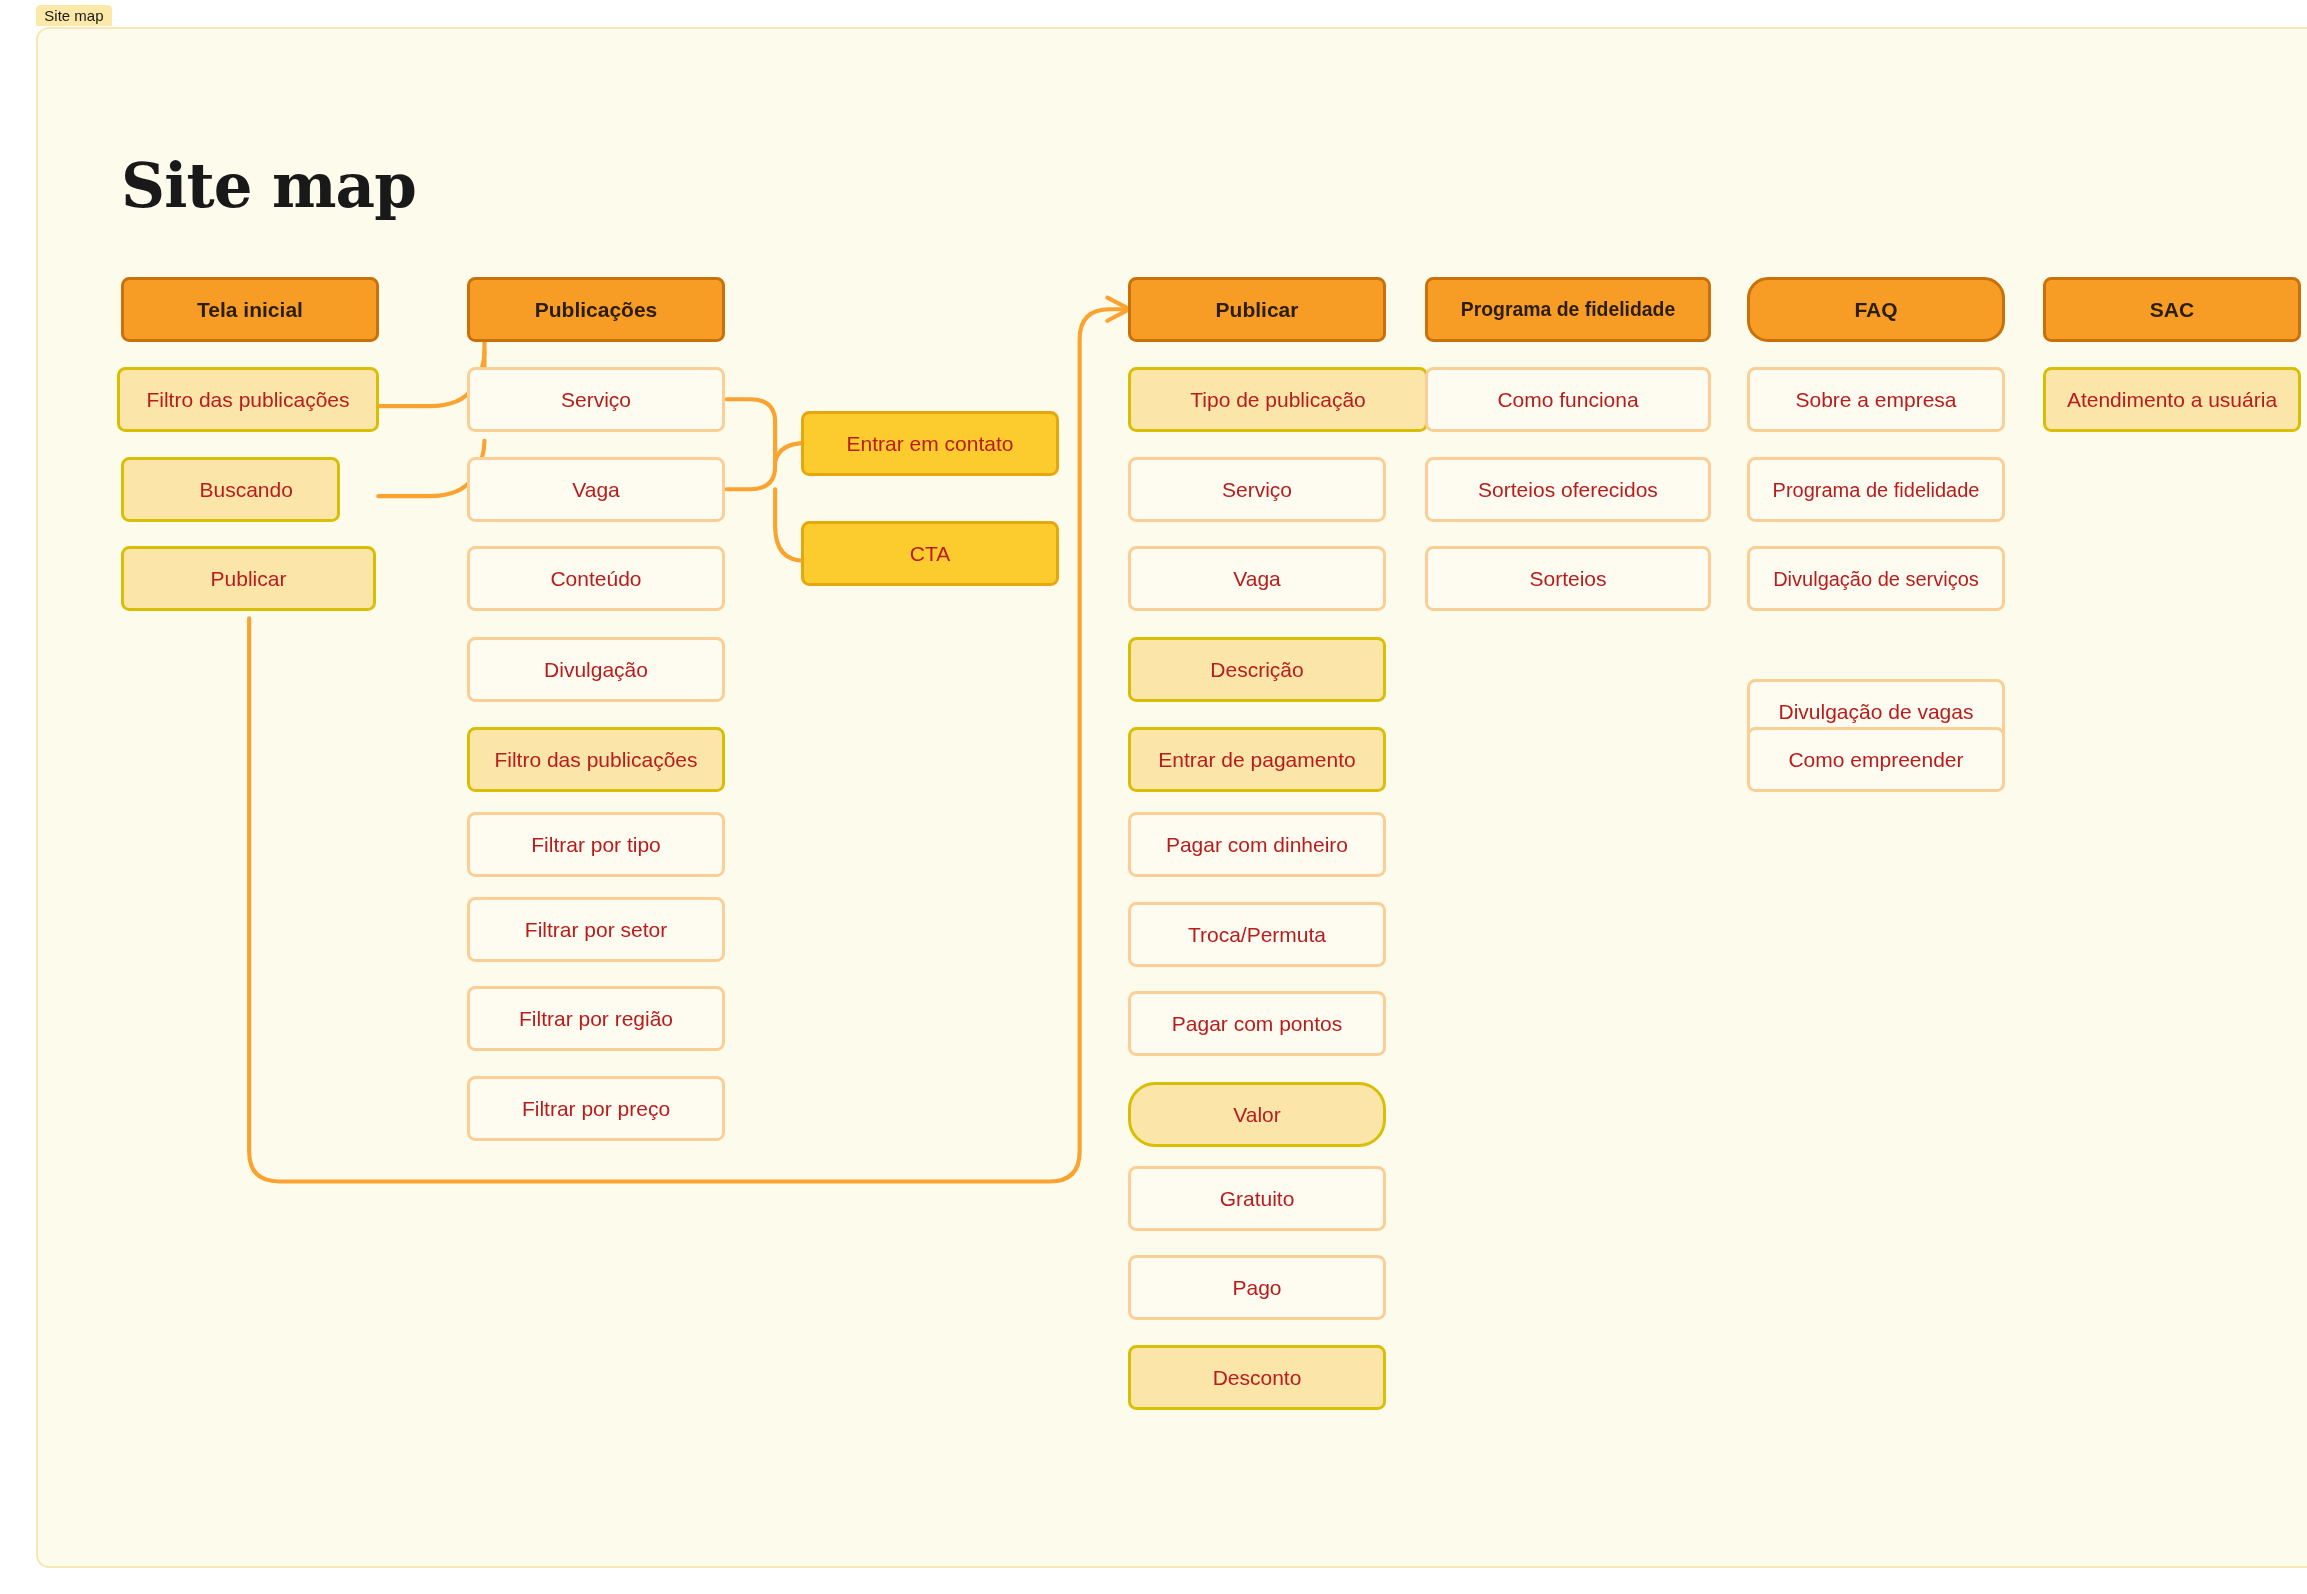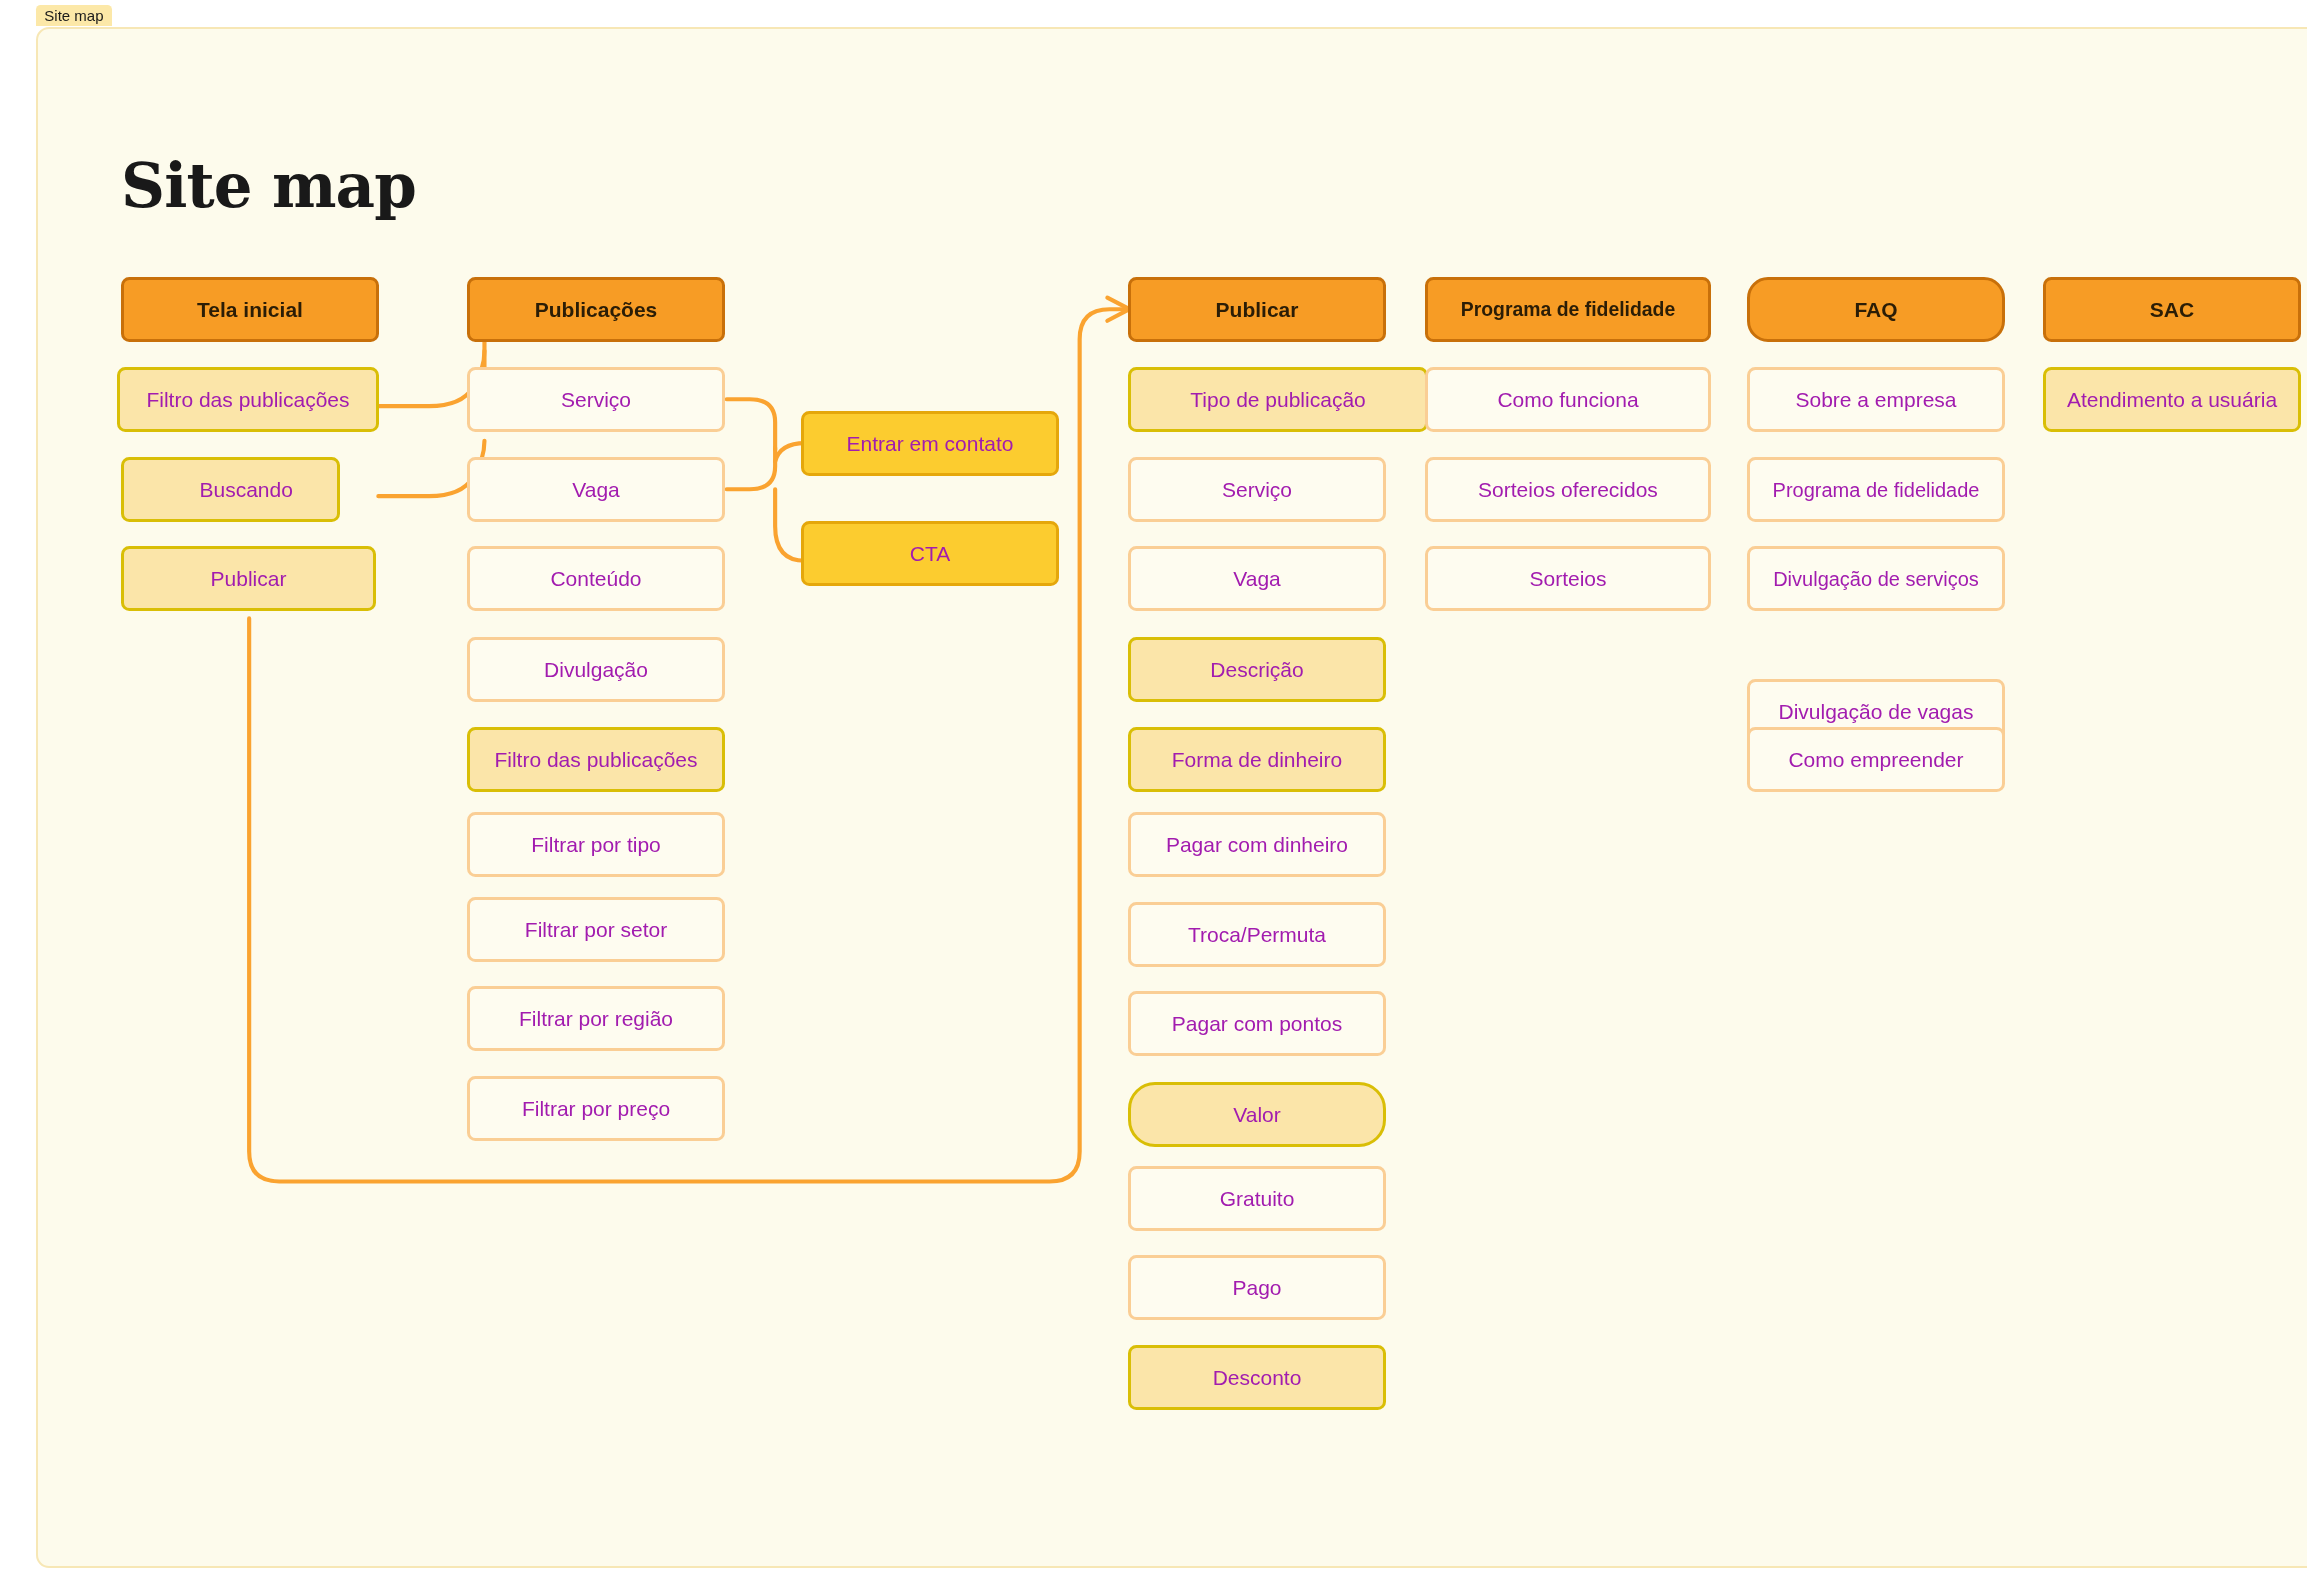--- a/index.html
+++ b/index.html
@@ -62,21 +62,21 @@
   
   .node {
     position: absolute;
     box-sizing: border-box;
     display: flex;
     align-items: center;
     justify-content: center;
     text-align: center;
     border-radius: 8.3px;
     font-size: 21px;
-    color: #a21caf;
+    color: #b91c1c;
     padding: 0 4.6px;
     line-height: 1.1;
     white-space: nowrap;
   }
   .node.head {
     background: #F79C25;
     border: 3.7px solid #C8700A;
     font-weight: 700;
     color: #2b1d06;
   }
@@ -185,21 +185,21 @@
   <div class="node head" style="left:1128px; top:277px; width:258px; height:65px;">Publicar</div>
 
   <div class="node soft" style="left:1128px; top:367px; width:300px; height:65px;">Tipo de publicação</div>
 
   <div class="node plain" style="left:1128px; top:457px; width:258px; height:65px;">Serviço</div>
 
   <div class="node plain" style="left:1128px; top:546px; width:258px; height:65px;">Vaga</div>
 
   <div class="node soft" style="left:1128px; top:637px; width:258px; height:65px;">Descrição</div>
 
-  <div class="node soft" style="left:1128px; top:727px; width:258px; height:65px;">Forma de dinheiro</div>
+  <div class="node soft" style="left:1128px; top:727px; width:258px; height:65px;">Entrar de pagamento</div>
 
   <div class="node plain" style="left:1128px; top:812px; width:258px; height:65px;">Pagar com dinheiro</div>
 
   <div class="node plain" style="left:1128px; top:902px; width:258px; height:65px;">Troca/Permuta</div>
 
   <div class="node plain" style="left:1128px; top:991px; width:258px; height:65px;">Pagar com pontos</div>
 
   <div class="node soft" style="left:1128px; top:1082px; width:258px; height:65px;border-radius:27px;">Valor</div>
 
   <div class="node plain" style="left:1128px; top:1166px; width:258px; height:65px;">Gratuito</div>

